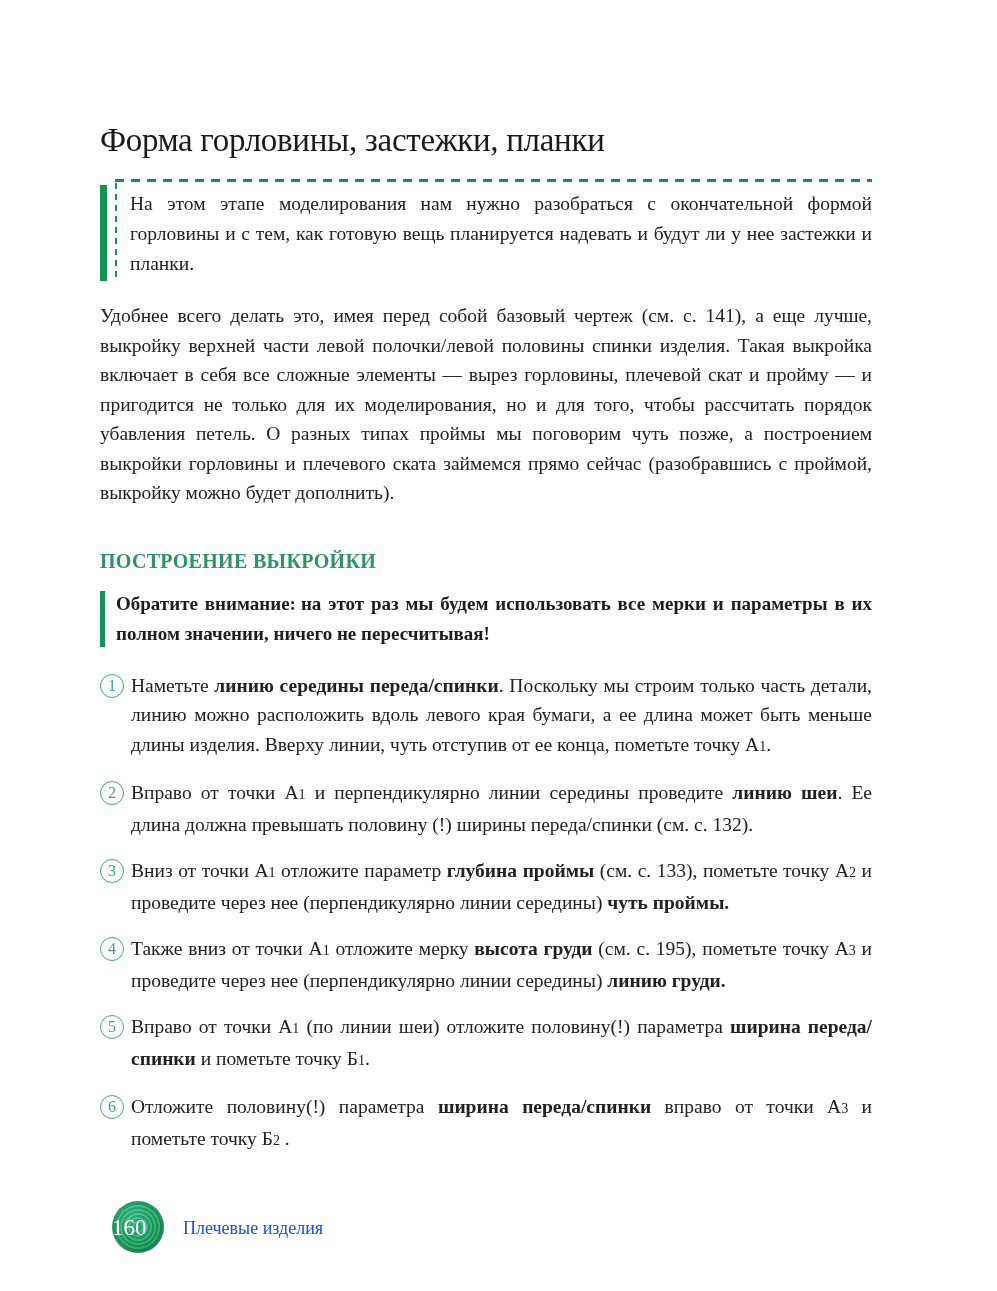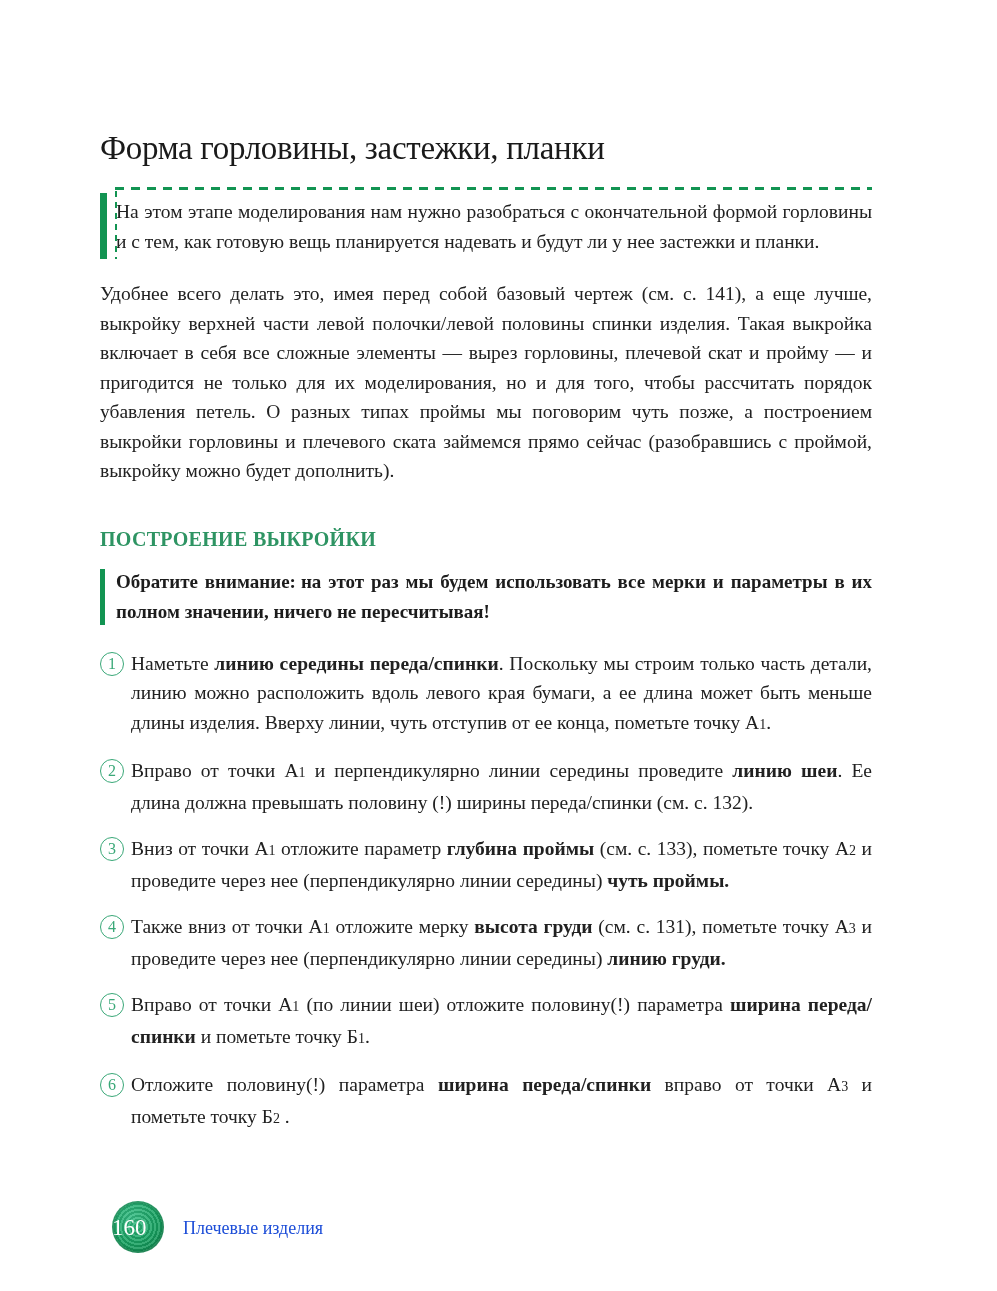--- a/index.html
+++ b/index.html
@@ -12,30 +12,30 @@
     --text:#212121;
   }
   *{box-sizing:border-box;}
   html,body{margin:0;padding:0;}
   body{
     width:997px;height:1291px;background:#ffffff;
     font-family:"Liberation Serif","DejaVu Serif",serif;
     color:var(--text);
   }
   .page{position:relative;width:997px;height:1291px;overflow:hidden;background:#ffffff;}
-  .content{position:absolute;left:100px;top:12px;width:772px;}
+  .content{position:absolute;left:100px;top:4px;width:772px;}
 
   .title{
     margin:116px 0 0 0;
     font-size:33px;font-weight:400;line-height:40px;
     color:#1a1a1a;letter-spacing:-0.3px;
   }
 
   
-  .intro{position:relative;margin-top:19px;padding:10px 0 2px 16px;}
+  .intro{position:relative;margin-top:19px;padding:10px 0 2px 30px;}
   .intro-dash-top{
     position:absolute;left:15px;right:0;top:0;height:3px;
     background:repeating-linear-gradient(90deg,var(--green) 0 9px,transparent 9px 16px);
   }
   .intro-bar{position:absolute;left:0;top:6px;bottom:0;width:7px;background:var(--green);}
   .intro-dash-left{
     position:absolute;left:15px;top:4px;bottom:0;width:2px;
     background:repeating-linear-gradient(180deg,var(--green) 0 6px,transparent 6px 11px);
   }
   .intro p{margin:0;font-size:19.5px;line-height:30px;text-align:justify;}
@@ -117,21 +117,21 @@
       <div class="step">
         <span class="step-num">2</span>
         <p class="step-text"><span>Вправо от точки А</span><span class="sm">1</span><span> и перпендикулярно линии середины проведите </span><span class="b">линию шеи</span><span>. Ее длина должна превышать половину (!) ширины переда/спинки (см. с. 132).</span></p>
       </div>
       <div class="step">
         <span class="step-num">3</span>
         <p class="step-text"><span>Вниз от точки А</span><span class="sm">1</span><span> отложите параметр </span><span class="b">глубина проймы</span><span> (см. с. 133), пометьте точку А</span><span class="sm">2</span><span> и проведите через нее (перпендикулярно линии середины) </span><span class="b">чуть проймы.</span></p>
       </div>
       <div class="step">
         <span class="step-num">4</span>
-        <p class="step-text"><span>Также вниз от точки А</span><span class="sm">1</span><span> отложите мерку </span><span class="b">высота груди</span><span> (см. с. 131), пометьте точку А</span><span class="sm">3</span><span> и проведите через нее (перпендикулярно линии середины) </span><span class="b">линию груди.</span></p>
+        <p class="step-text"><span>Также вниз от точки А</span><span class="sm">1</span><span> отложите мерку </span><span class="b">высота груди</span><span> (см. с. 195), пометьте точку А</span><span class="sm">3</span><span> и проведите через нее (перпендикулярно линии середины) </span><span class="b">линию груди.</span></p>
       </div>
       <div class="step">
         <span class="step-num">5</span>
         <p class="step-text"><span>Вправо от точки А</span><span class="sm">1</span><span> (по линии шеи) отложите половину(!) параметра </span><span class="b">ширина переда/спинки</span><span> и пометьте точку Б</span><span class="sm">1</span><span>.</span></p>
       </div>
       <div class="step">
         <span class="step-num">6</span>
         <p class="step-text"><span>Отложите половину(!) параметра </span><span class="b">ширина переда/спинки</span><span> вправо от точки А</span><span class="sm">3</span><span> и пометьте точку Б</span><span class="sm">2</span><span> .</span></p>
       </div>
     </div>

